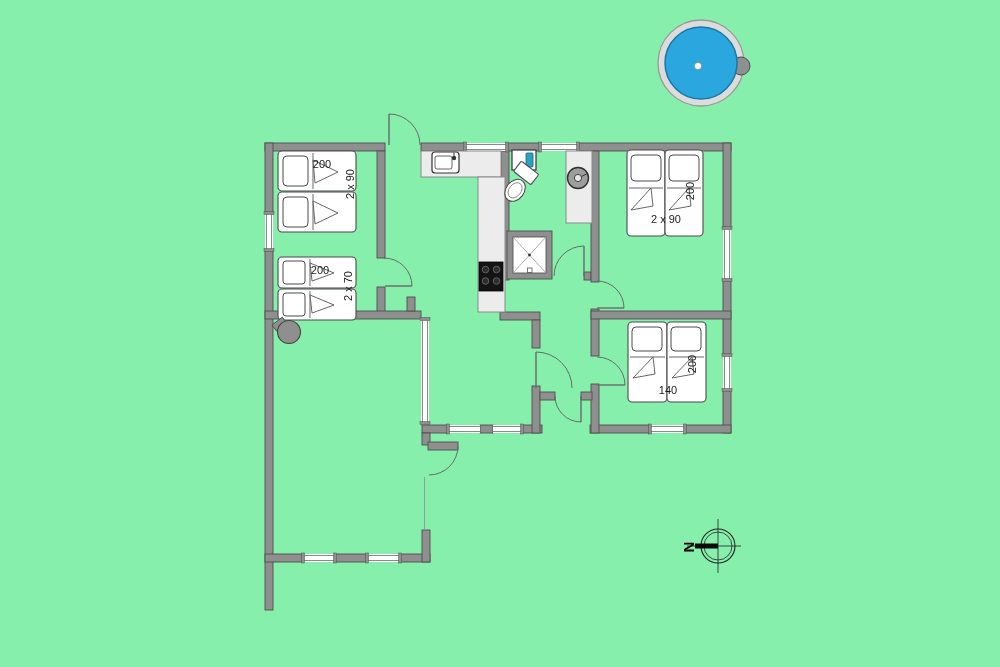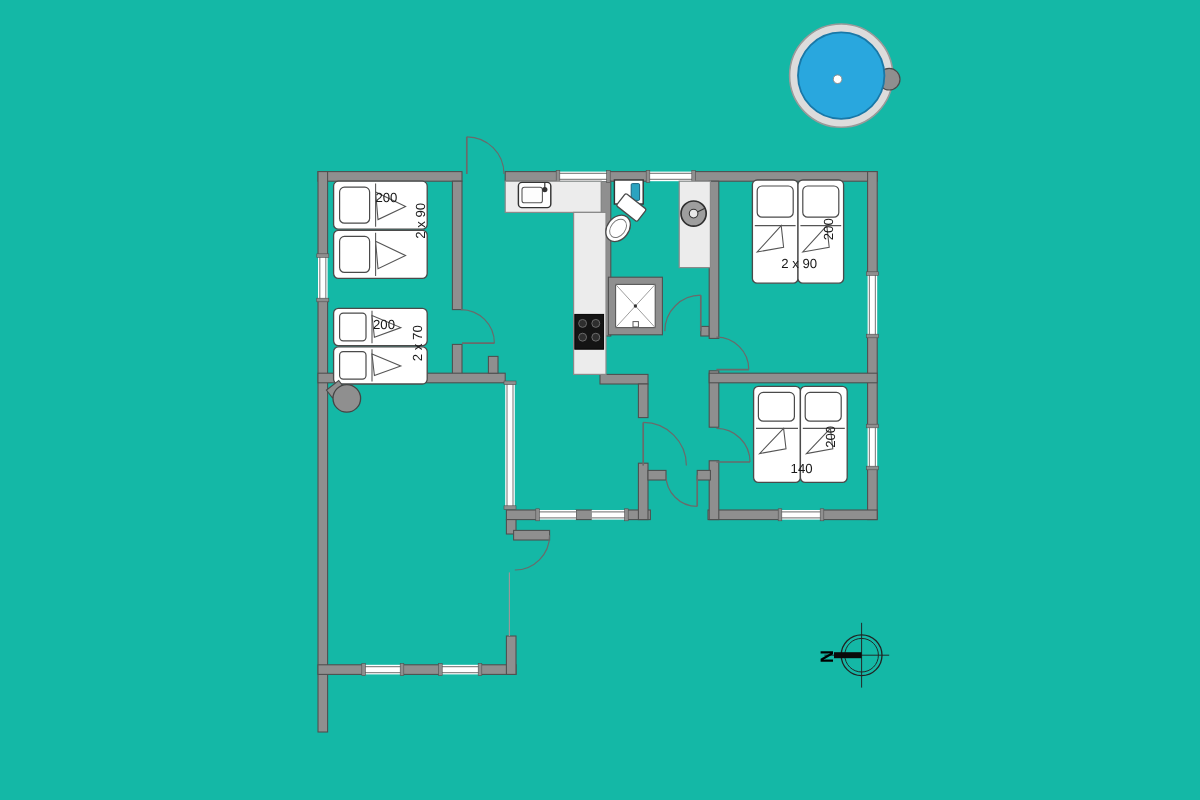--- a/index.html
+++ b/index.html
@@ -1,16 +1,16 @@
 <!DOCTYPE html>
 <html><head>
 <meta charset="utf-8">
 <style>
   html,body{margin:0;padding:0;background:#fff;}
-  .stage{position:relative;width:1000px;height:667px;background:#14b8a6;overflow:hidden;
+  .stage{position:relative;width:1000px;height:667px;background:#86efac;overflow:hidden;
          font-family:"Liberation Sans",sans-serif;}
   svg{position:absolute;left:0;top:0;}
   .wall{fill:#8f8f8f;stroke:#4f4f4f;stroke-width:0.9;}
   .winfill{fill:#ffffff;stroke:none;}
   .winline{stroke:#8a8a8a;stroke-width:1;}
   .wincap{fill:#8f8f8f;stroke:#4f4f4f;stroke-width:0.5;}
   .counter{fill:#ececec;stroke:#8a8a8a;stroke-width:1;}
   .arc{fill:none;stroke:#6a6a6a;stroke-width:1;}
   .leaf{stroke:#6a6a6a;stroke-width:1.4;}
   .bedframe{fill:#ffffff;stroke:#4a4a4a;stroke-width:1.1;}

